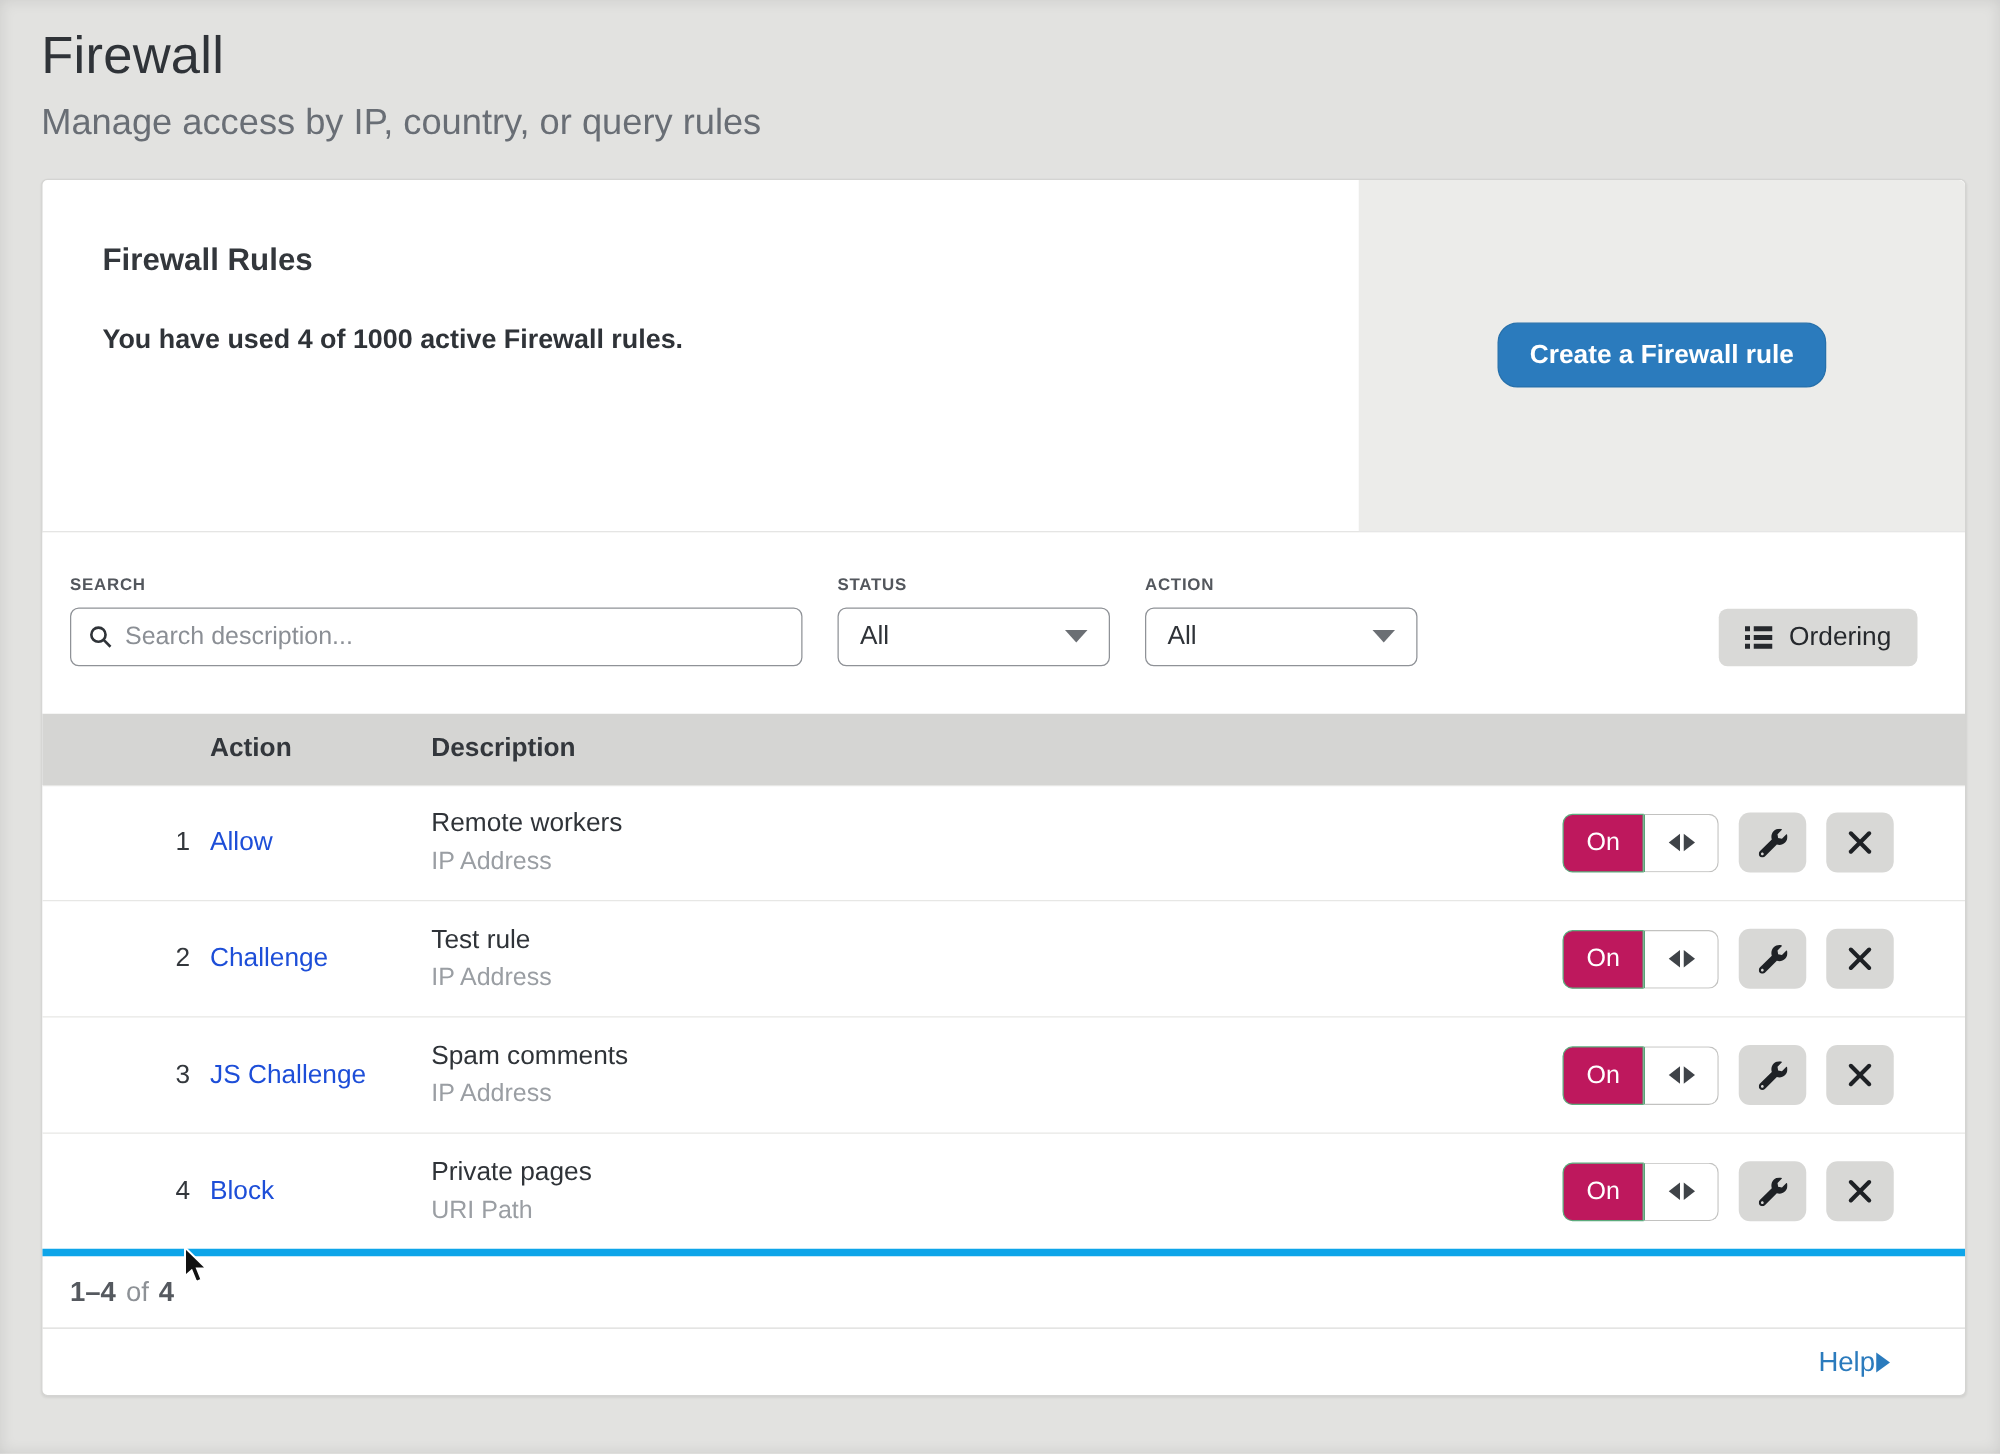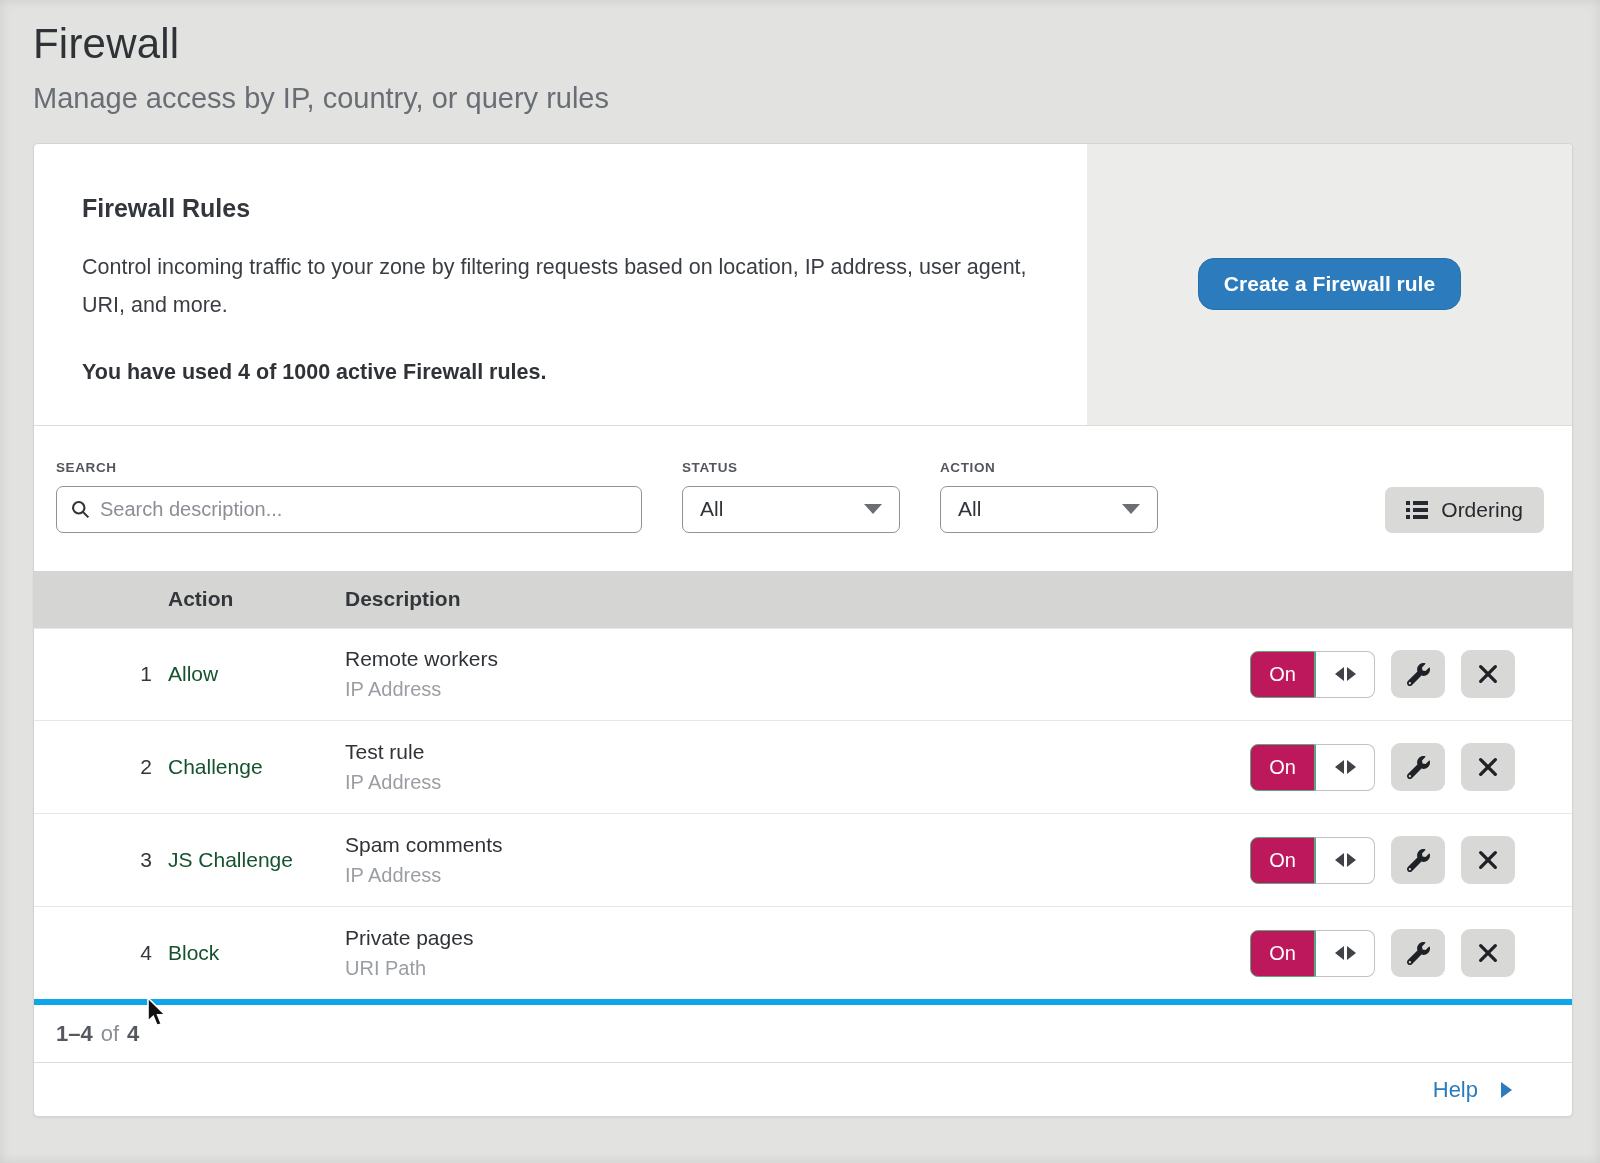--- a/index.html
+++ b/index.html
@@ -38,21 +38,21 @@
     width: 485px; background: #ececea; border-radius: 0 5px 0 0;
     display: flex; align-items: center; justify-content: center;
   }
   .create-btn {
     background: #2b7bbd; color: #fff; border: 1px solid #2670ab; border-radius: 16px;
     font-family: "Liberation Sans", sans-serif;
     font-size: 21px; font-weight: 600; padding: 13px 25px; cursor: pointer;
   }
 
   
-  .filters { display: flex; align-items: flex-end; gap: 40px; padding: 32px 28px 38px 22px; height: 145px; background: #fff; }
+  .filters { display: flex; align-items: flex-end; gap: 28px; padding: 32px 38px 38px 22px; height: 145px; background: #fff; }
   .filter-label { display: block; font-size: 13.5px; font-weight: 700; letter-spacing: 0.6px; color: #53575d; margin-bottom: 11px; }
   .search-group { width: 586px; }
   .search-box {
     height: 47px; border: 1px solid #8f9297; border-radius: 7px; background: #fff;
     display: flex; align-items: center; padding: 0 13px; gap: 9px;
   }
   .search-box input {
     border: none; outline: none; flex: 1; font-size: 20px; color: #2f3338;
     font-family: "Liberation Sans", sans-serif; background: transparent;
   }
@@ -69,21 +69,21 @@
     display: flex; align-items: center; gap: 13px; padding: 0 21px;
     font-family: "Liberation Sans", sans-serif; font-size: 21px; color: #26292d; cursor: pointer;
   }
 
   
   .grid-cols { display: grid; grid-template-columns: 134px 177px 1fr 430px; align-items: center; }
   .table-header { height: 57px; background: #d5d5d3; font-size: 21px; font-weight: 700; color: #33373c; }
   .rule-row { height: 93px; border-top: 1px solid #e7e7e5; background: #fff; }
   .rule-row:first-of-type { border-top: none; }
   .cell-num { justify-self: end; padding-right: 16px; font-size: 21px; color: #33373c; }
-  .cell-action { font-size: 21px; color: #14532d; }
+  .cell-action { font-size: 21px; color: #1d4ed8; }
   .cell-desc .desc-title { font-size: 21px; color: #2f3338; }
   .cell-desc .desc-field { font-size: 20px; color: #9a9ea3; margin-top: 7px; }
   .cell-controls { display: flex; align-items: center; justify-content: flex-end; gap: 16px; padding-right: 57px; }
 
   .toggle { display: flex; height: 47px; cursor: pointer; }
   .toggle-on {
     width: 65px; background: #be185d; border: 1px solid #5cab7d; border-radius: 8px 0 0 8px;
     color: #fff; font-size: 20px; display: flex; align-items: center; justify-content: center;
   }
   .toggle-off {
@@ -96,39 +96,38 @@
   .icon-btn {
     width: 54px; height: 48px; background: #d8d8d6; border: none; border-radius: 9px;
     display: flex; align-items: center; justify-content: center; cursor: pointer;
   }
 
   
   .pagination-bar { height: 63px; display: flex; align-items: center; padding: 0 22px; font-size: 22px; }
   .page-range, .page-total { font-weight: 700; color: #55595f; }
   .page-of { color: #8d9196; margin: 0 8px; }
   .card-footer { height: 54px; border-top: 1px solid #dcdcda; display: flex; align-items: center; justify-content: flex-end; padding: 0 60px; }
-  .help-link { color: #2b7bbd; font-size: 22px; text-decoration: none; display: flex; align-items: center; gap: 23px; cursor: pointer; }
+  .help-link { color: #2b7bbd; font-size: 22px; text-decoration: none; display: flex; align-items: center; gap: 1px; cursor: pointer; }
   .help-arrow { width: 0; height: 0; border-top: 8px solid transparent; border-bottom: 8px solid transparent; border-left: 11px solid #2b7bbd; }
 
   .mouse-cursor { position: absolute; left: 146px; top: 997px; z-index: 10; }
 </style>
 </head>
 <body>
 
 <div class="page-header">
   <div class="page-title">Firewall</div>
   <div class="page-subtitle">Manage access by IP, country, or query rules</div>
 </div>
 
 <div class="card">
 
   <div class="intro-section">
     <div class="intro-left">
       <div class="intro-heading">Firewall Rules</div>
-      <div class="intro-desc">Control incoming traffic to your zone by filtering requests based on location, IP address, user agent, URI, and more.</div>
       <div class="intro-usage">You have used 4 of 1000 active Firewall rules.</div>
     </div>
     <div class="intro-right">
       <button class="create-btn">Create a Firewall rule</button>
     </div>
   </div>
 
   <div class="filters">
     <div class="search-group">
       <span class="filter-label">SEARCH</span>

